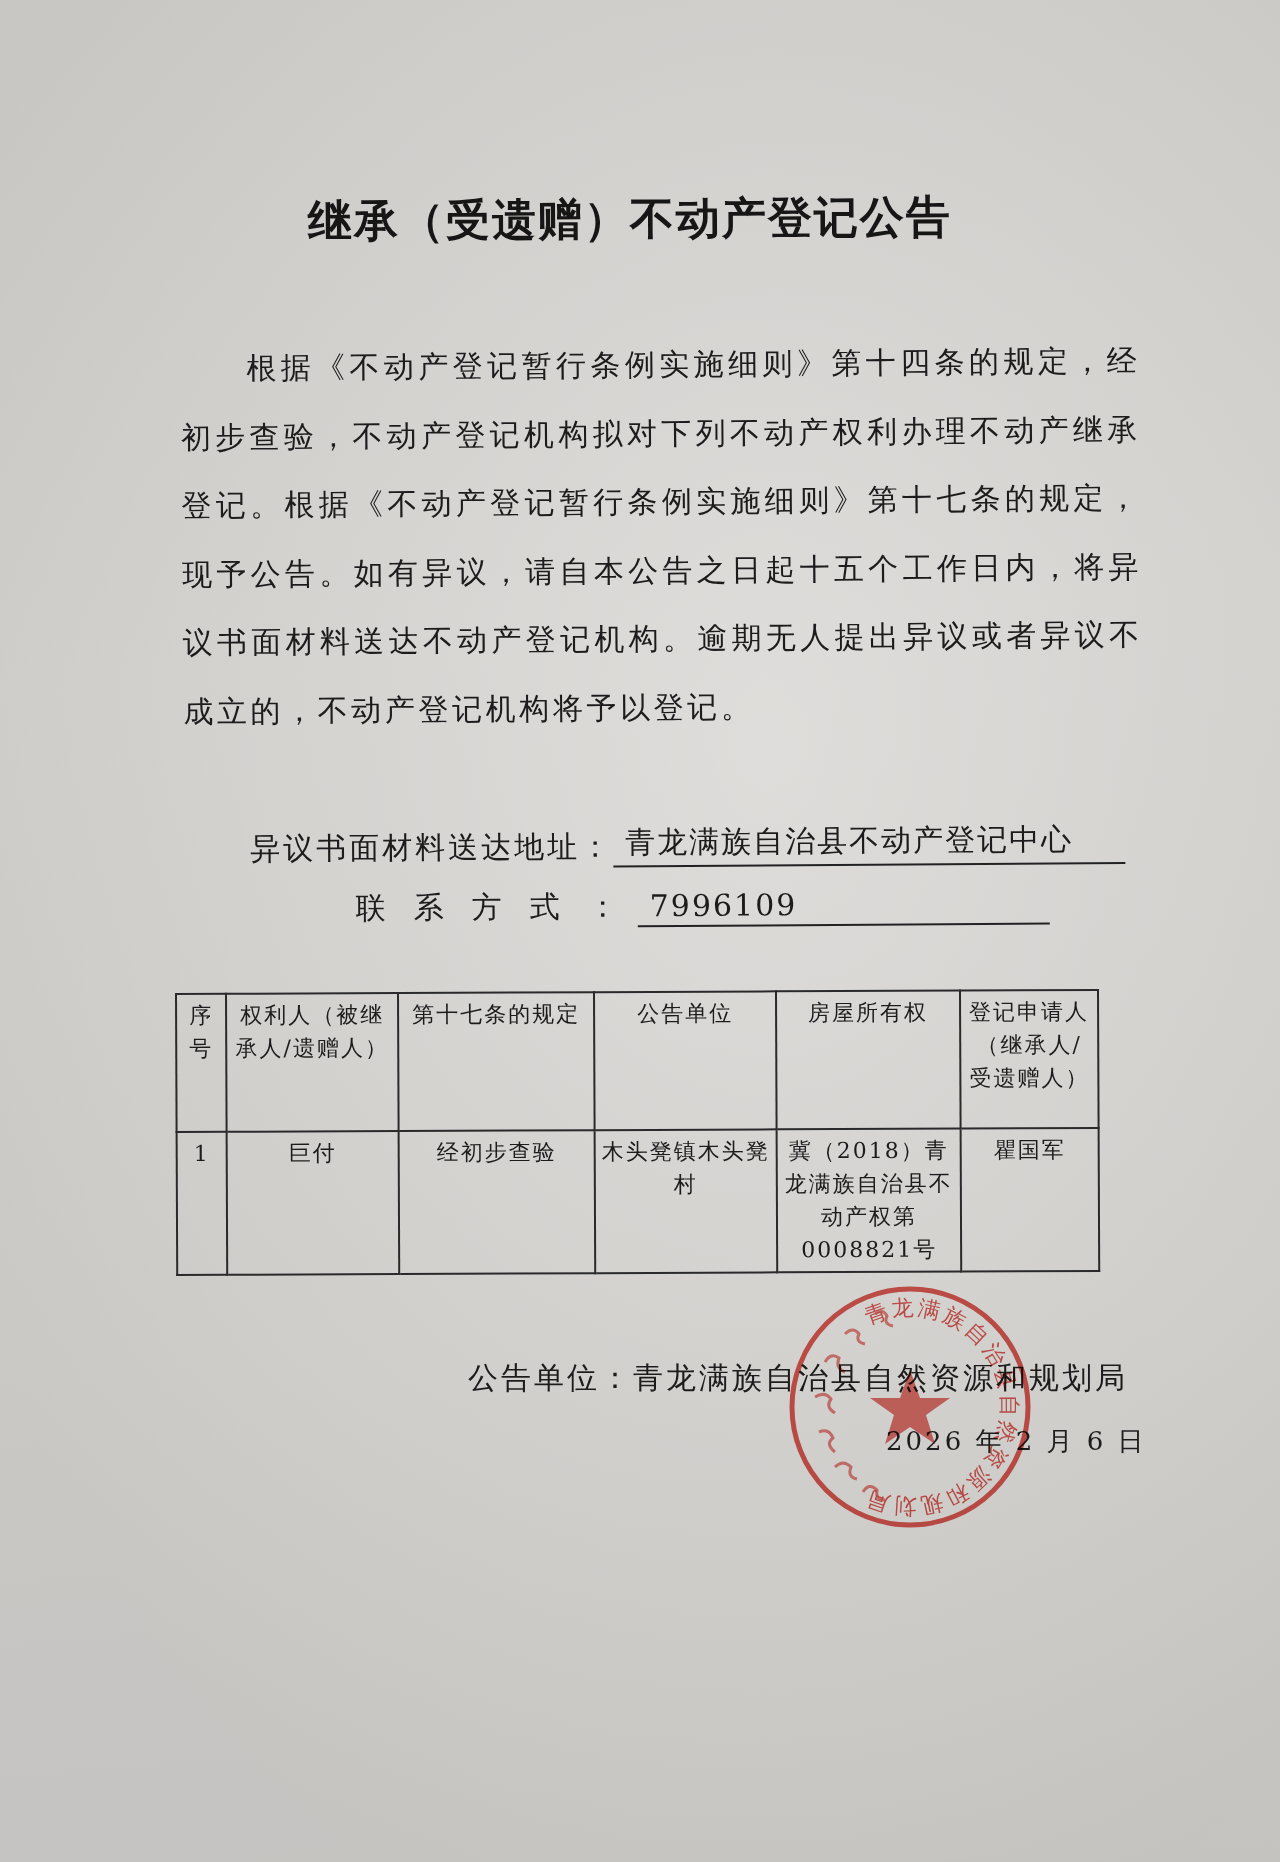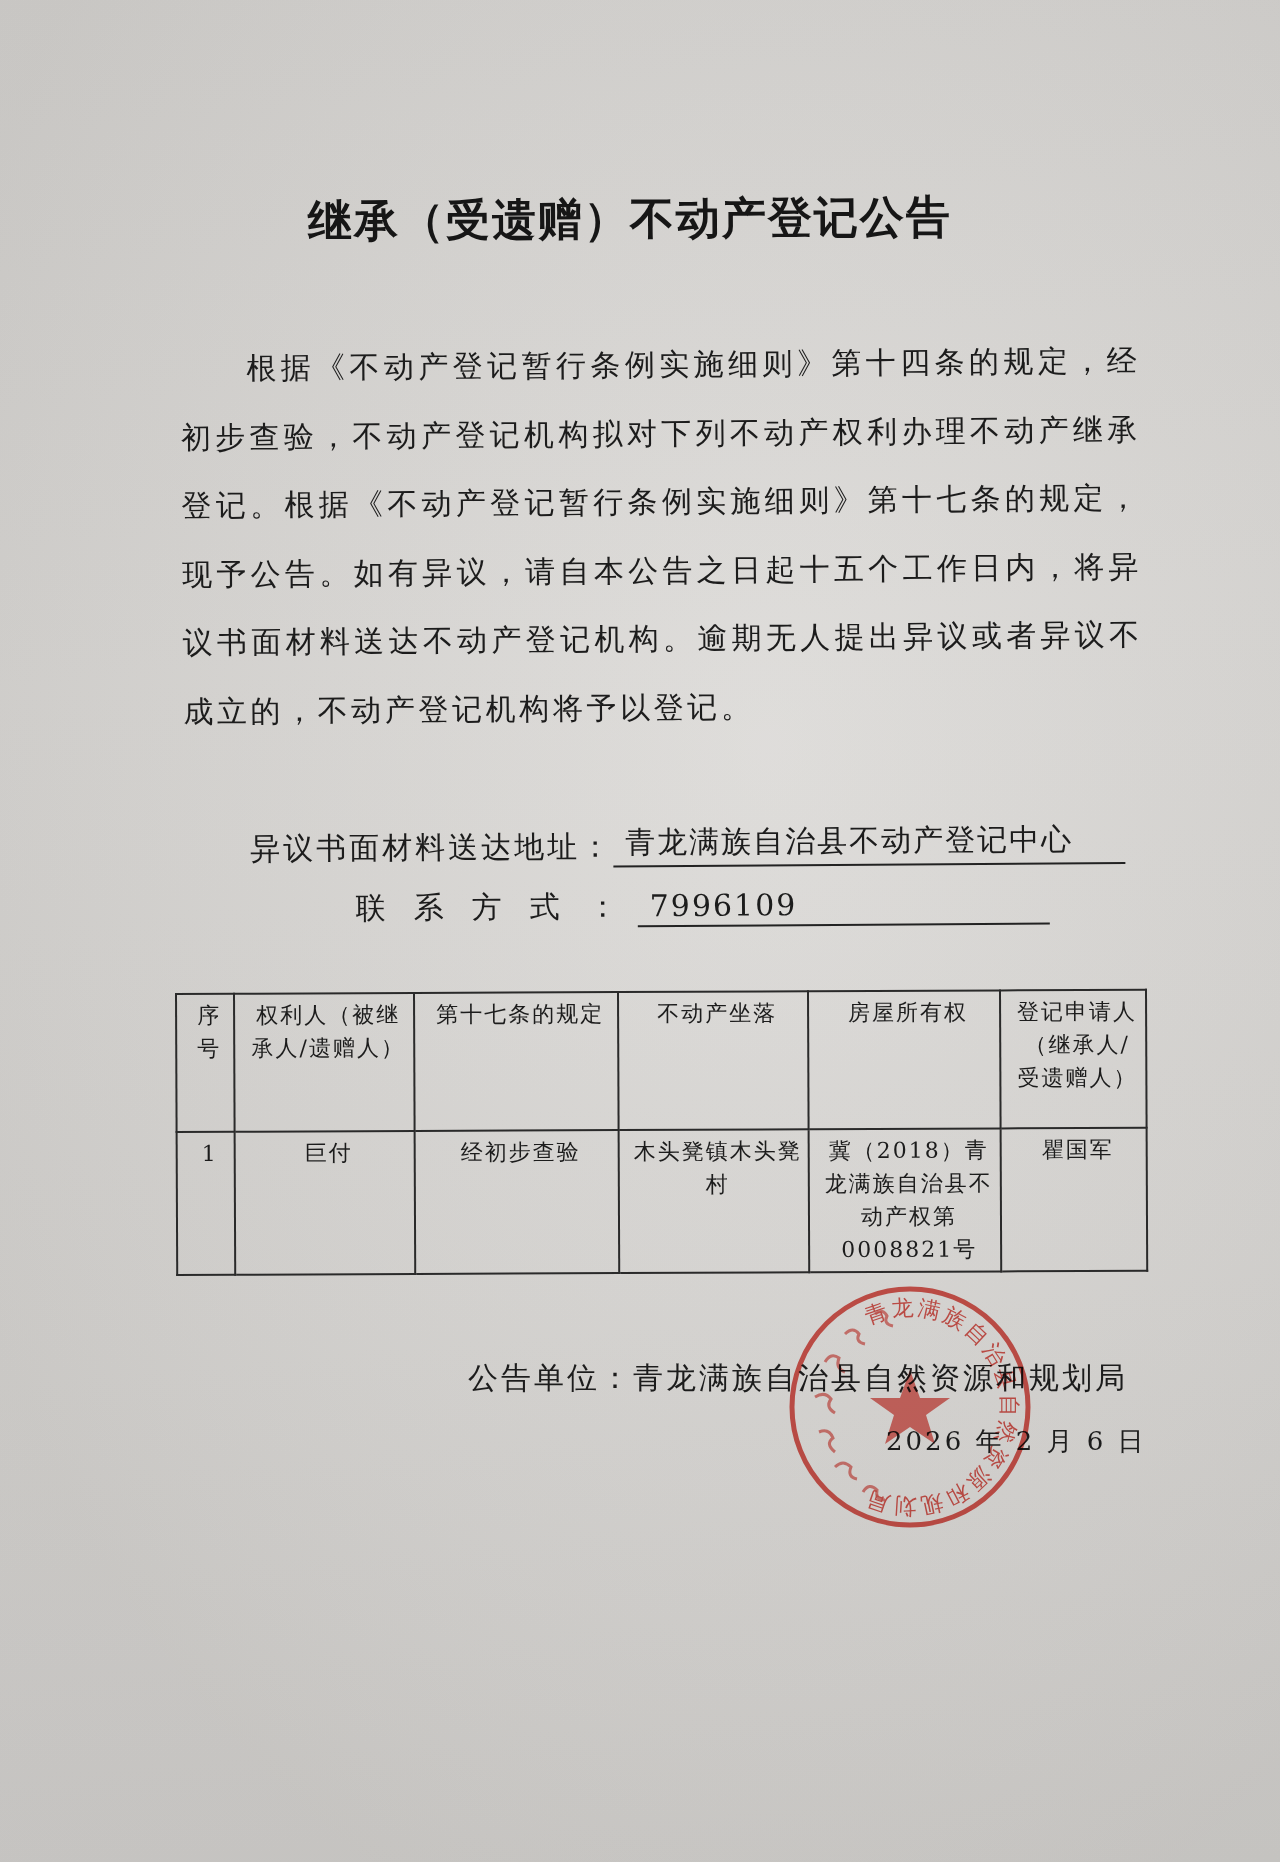--- a/index.html
+++ b/index.html
@@ -96,21 +96,21 @@
       border-collapse: collapse;
       font-size: 22px;
       line-height: 33px;
       letter-spacing: 2px;
     }
     table.registry th, table.registry td {
       border: 2px solid #2a2a2a;
       vertical-align: top;
       text-align: center;
       font-weight: normal;
-      padding: 4px 6px 4px 14px;
+      padding: 4px 6px 4px 6px;
     }
     table.registry thead th {
       height: 128px;
     }
     table.registry tbody td {
       height: 133px;
     }
     .col-0 { width: 36px; }
     .col-1 { width: 158px; }
     .col-2 { width: 182px; }
@@ -170,21 +170,21 @@
   </div>
 </div>
 
 <div class="table-wrap">
   <table class="registry">
     <thead>
       <tr>
         <th class="col-0">序号</th>
         <th class="col-1">权利人（被继承人/遗赠人）</th>
         <th class="col-2">第十七条的规定</th>
-        <th class="col-3">不动产坐落</th>
+        <th class="col-3">公告单位</th>
         <th class="col-4">房屋所有权</th>
         <th class="col-5">登记申请人（继承人/受遗赠人）</th>
       </tr>
     </thead>
     <tbody>
       <tr>
         <td class="col-0">1</td>
         <td class="col-1">巨付</td>
         <td class="col-2">经初步查验</td>
         <td class="col-3">木头凳镇木头凳村</td>

